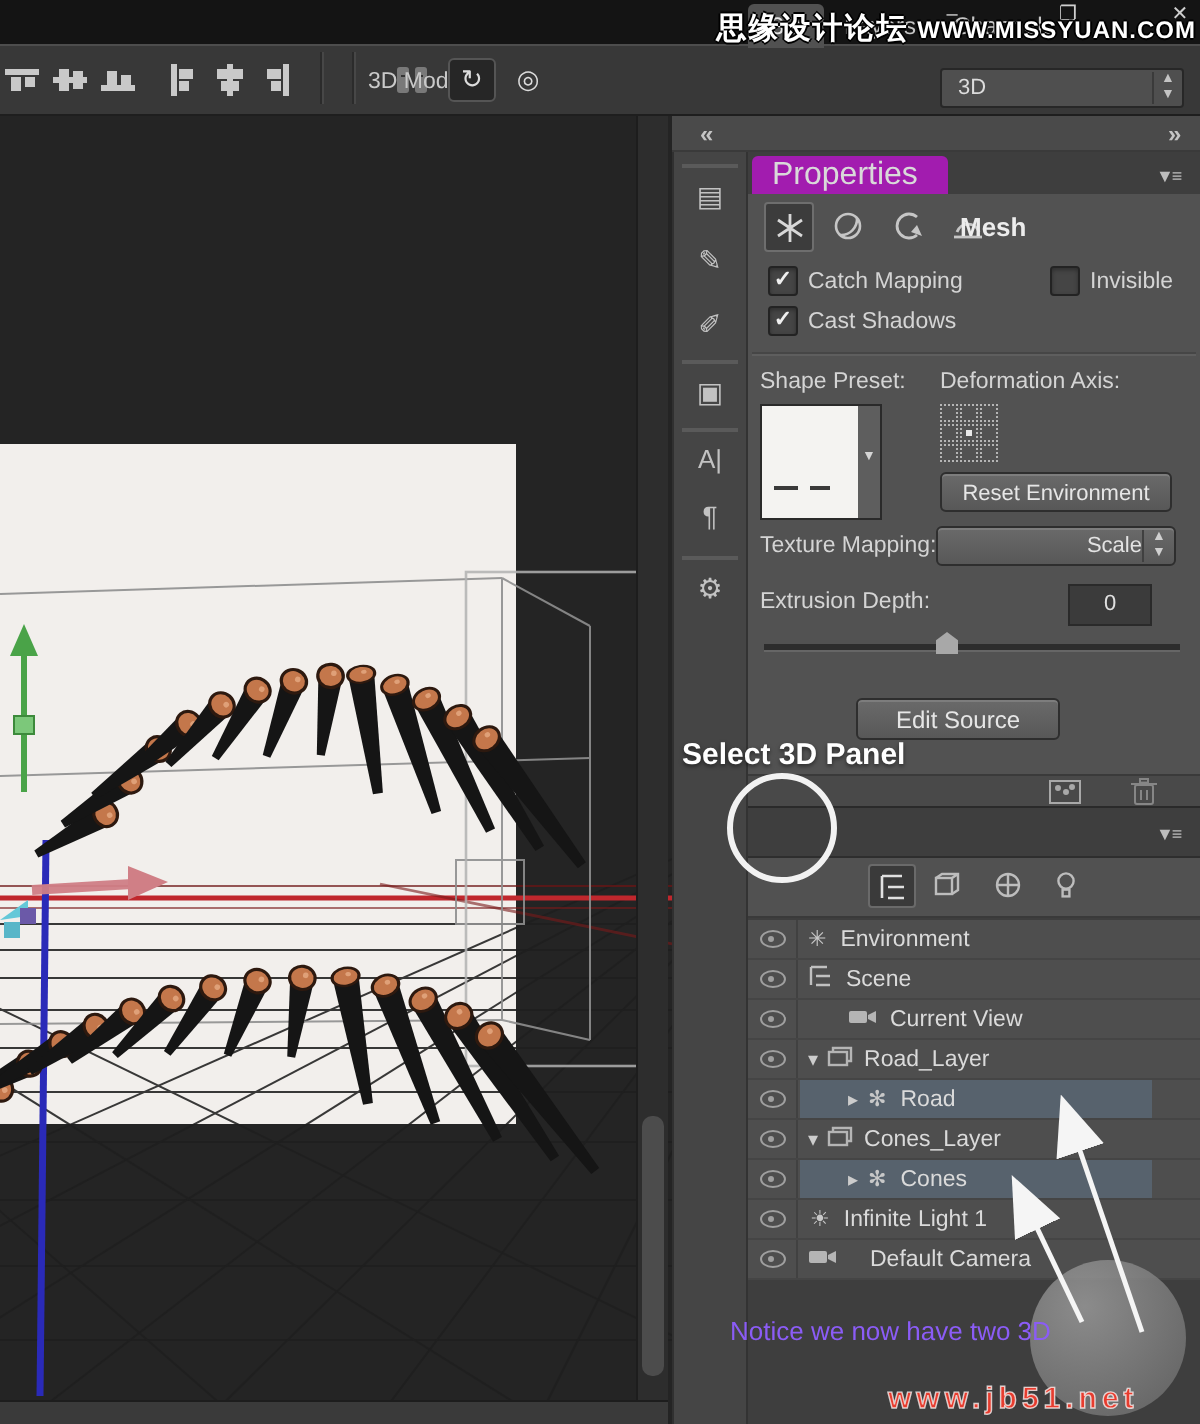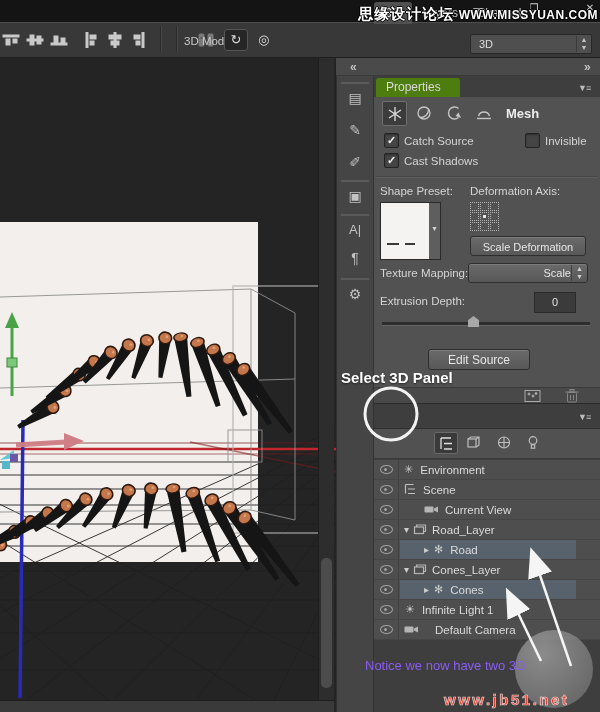--- a/index.html
+++ b/index.html
@@ -34,27 +34,27 @@
 
   
   .dockhead{left:336px;top:58px;width:264px;height:18px;background:#4a4a4a;border-bottom:1px solid #3a3a3a;box-sizing:border-box;}
   .chev{color:#c4c4c4;font-size:12px;font-weight:bold;line-height:16px;}
   .strip{left:336px;top:76px;width:38px;height:636px;background:#454545;border-left:1px solid #303030;border-right:1px solid #333;box-sizing:border-box;}
   .stripico{left:0;width:38px;height:24px;text-align:center;color:#c2c2c2;font-size:14px;line-height:24px;}
   .striplabel{left:5px;width:28px;height:2px;background:#5a5a5a;}
   .panelcol{left:374px;top:76px;width:226px;height:636px;background:#3e3e3e;}
 
   
-  .ptab{left:376px;top:78px;width:84px;height:19px;background:#4d7c0f;border-radius:3px 3px 0 0;color:#d9d9d9;font-size:12px;line-height:19px;padding-left:10px;box-sizing:border-box;}
+  .ptab{left:376px;top:78px;width:98px;height:19px;background:#a21caf;border-radius:3px 3px 0 0;color:#d9d9d9;font-size:16px;line-height:19px;padding-left:10px;box-sizing:border-box;}
   .pmenu{width:18px;height:12px;color:#bdbdbd;font-size:9px;line-height:12px;letter-spacing:-1px;}
   .pbody{left:374px;top:97px;width:226px;height:290px;background:#525252;}
   .typeico{top:101px;width:25px;height:25px;border-radius:2px;}
   .typeico svg{position:absolute;left:3px;top:3px;}
   .typeico.sel{background:#3c3c3c;border:1px solid #6e6e6e;box-sizing:border-box;}
-  .meshlabel{top:106px;left:506px;color:#ececec;font-weight:bold;font-size:13px;}
+  .meshlabel{top:106px;left:480px;color:#ececec;font-weight:bold;font-size:13px;}
   .cb{width:13px;height:13px;background:#454545;border:1px solid #232323;border-radius:2px;color:#f0f0f0;
       font-size:11px;line-height:12px;text-align:center;font-weight:bold;box-shadow:inset 0 1px 2px #00000055;}
   .plabel{color:#d4d4d4;font-size:11.5px;}
   .hdiv{left:376px;width:222px;height:1px;background:#464646;border-bottom:1px solid #5e5e5e;}
   .psbtn{background:linear-gradient(#6a6a6a,#585858);border:1px solid #2e2e2e;border-radius:3px;color:#e6e6e6;
          font-size:11px;text-align:center;box-shadow:inset 0 1px 0 #7d7d7d;box-sizing:border-box;}
   .thumbbox{left:380px;top:202px;width:48px;height:56px;background:#f4f3f1;border:1px solid #2a2a2a;}
   .thumbscroll{left:429px;top:202px;width:11px;height:56px;background:#5e5e5e;border:1px solid #2a2a2a;border-left:none;}
   .dash{position:absolute;height:2px;background:#3a3a3a;}
   .axisgrid{left:470px;top:202px;width:29px;height:29px;display:grid;grid-template-columns:repeat(3,1fr);grid-template-rows:repeat(3,1fr);gap:1px;}
@@ -319,21 +319,21 @@
     </div>
   <div class="abs typeico" style="left:472px;">
     <svg width="18" height="18" stroke="#c6c6c6" stroke-width="1.4" fill="none">
         <path d="M3.5,12 A5.8,5.8 0 0,1 14.5,12"></path>
         <line x1="2" y1="14.5" x2="16" y2="14.5"></line>
       </svg>
     </div>
   <div class="abs meshlabel">Mesh</div>
 
   <div class="abs cb" style="left:384px;top:133px;">✓</div>
-  <div class="abs plabel" style="left:404px;top:135px;">Catch Source</div>
+  <div class="abs plabel" style="left:404px;top:135px;">Catch Mapping</div>
   <div class="abs cb" style="left:525px;top:133px;"></div>
   <div class="abs plabel" style="left:545px;top:135px;">Invisible</div>
   <div class="abs cb" style="left:384px;top:153px;">✓</div>
   <div class="abs plabel" style="left:404px;top:155px;">Cast Shadows</div>
 
   <div class="abs hdiv" style="top:176px;"></div>
 
   <div class="abs plabel" style="left:380px;top:185px;">Shape Preset:</div>
   <div class="abs thumbbox">
     <div class="dash" style="left:6px;top:40px;width:12px;"></div>
@@ -347,21 +347,21 @@
     <span></span>
       <span></span>
       <span></span>
       <span></span>
       <span class="c"></span>
       <span></span>
       <span></span>
       <span></span>
       <span></span>
   </div>
-  <div class="abs psbtn" style="left:470px;top:236px;width:116px;height:20px;line-height:20px;">Scale Deformation</div>
+  <div class="abs psbtn" style="left:470px;top:236px;width:116px;height:20px;line-height:20px;">Reset Environment</div>
 
   <div class="abs plabel" style="left:380px;top:267px;">Texture Mapping:</div>
   <div class="abs psbtn dropdown" style="left:468px;top:263px;width:120px;height:20px;">
     <span class="lbl">Scale</span>
     <span class="stp">▲<br>▼</span>
   </div>
 
   <div class="abs plabel" style="left:380px;top:295px;">Extrusion Depth:</div>
   <div class="abs valbox">0</div>
   <div class="abs slidertrack"></div>

